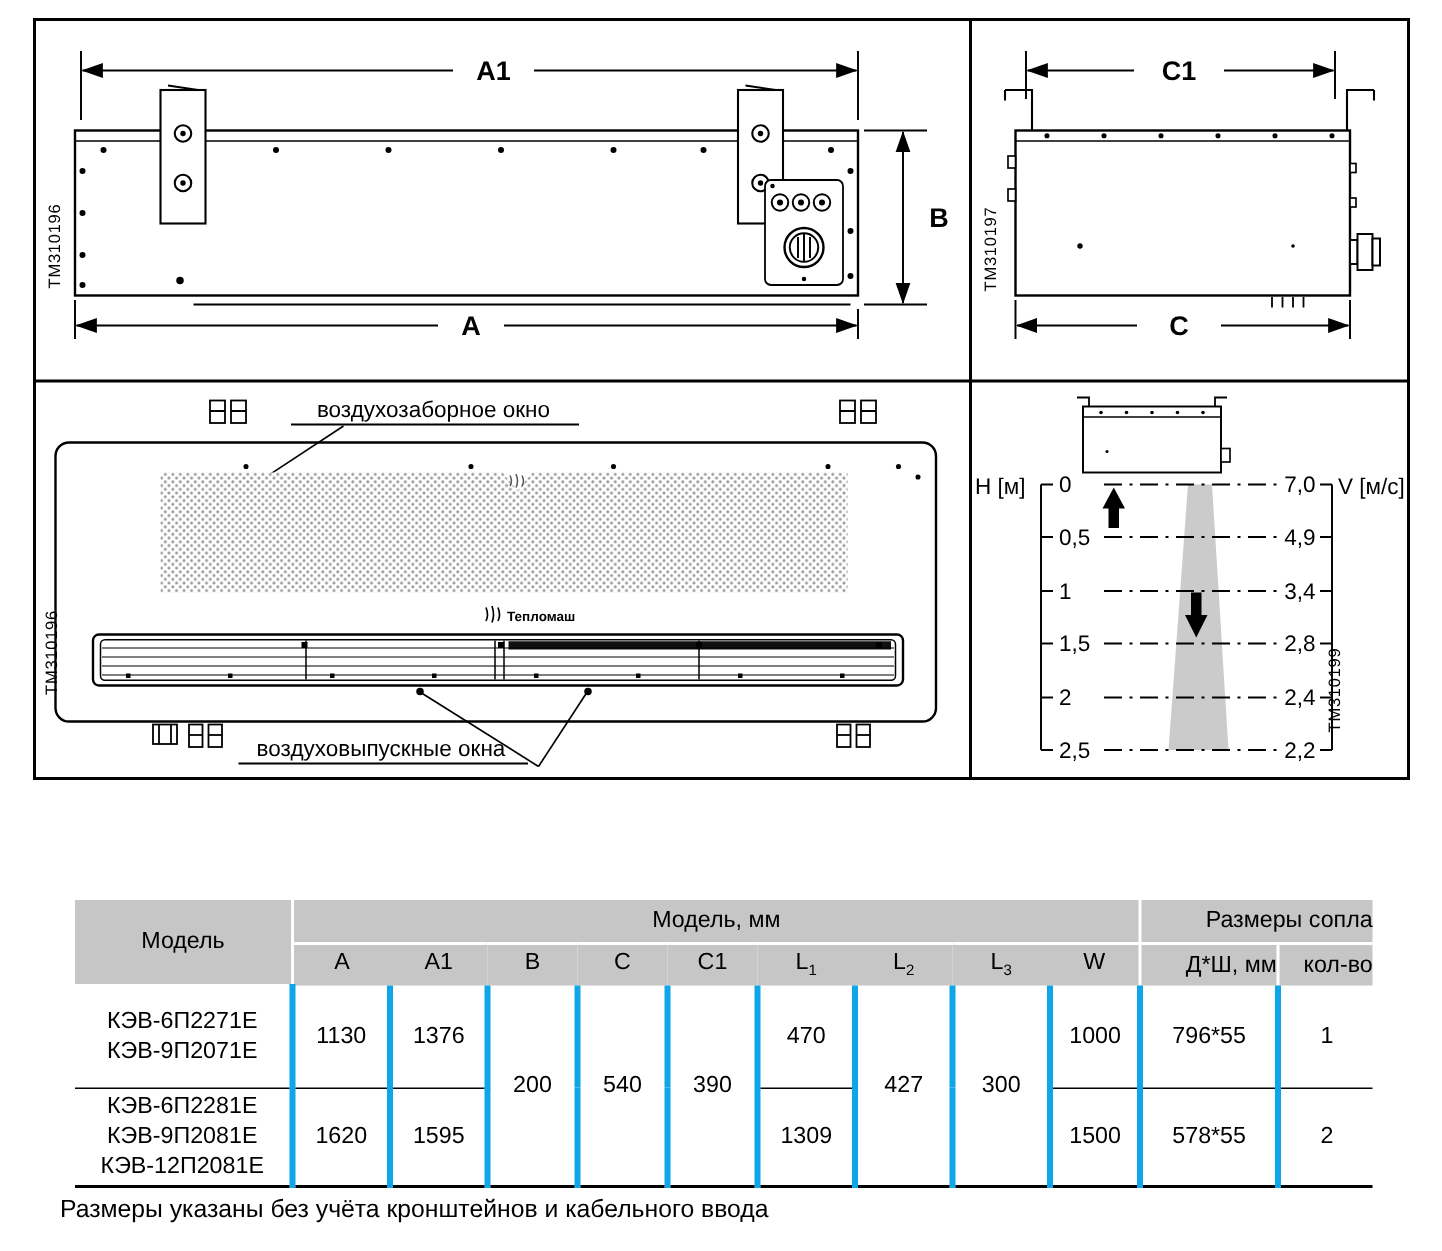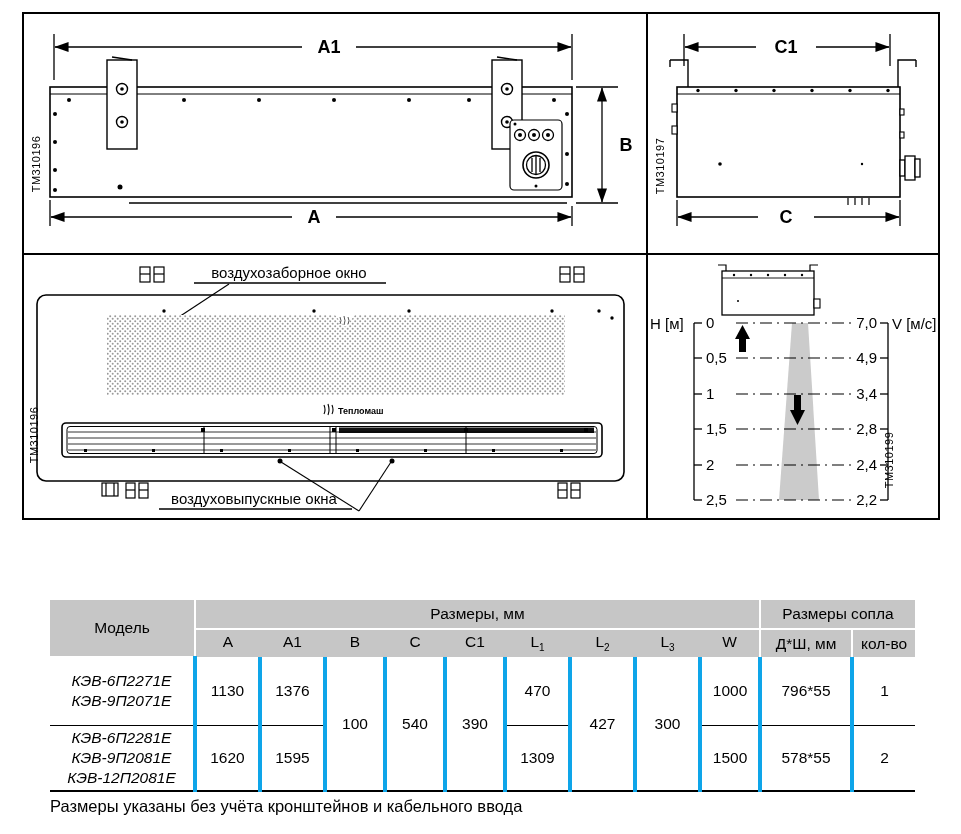--- a/index.html
+++ b/index.html
@@ -17,30 +17,30 @@
   .dim{font-weight:bold;font-size:18px;}
   .tm{font-size:11px;letter-spacing:.5px;}
   .anno{font-size:15px;}
   .tick{font-size:15px;}
 
   table.spec{position:absolute;left:50px;top:600px;width:865px;border-collapse:collapse;table-layout:fixed;}
   table.spec th{background:#c6c6c6;font-weight:normal;font-size:15.5px;padding:0;}
   table.spec td{font-size:15.5px;text-align:center;vertical-align:middle;padding:0;}
   .th-group{height:28px;border-bottom:2px solid #fff;}
   .th-model{border-right:2px solid #fff;border-bottom:2px solid #fff;}
-  .th-nozzle{border-left:2px solid #fff;}
+  .th-nozzle{border-left:2px solid #fff;text-align:right;}
   .th-sub{height:27px;}
   .th-sub sub{font-size:10px;}
   td.bl{border-left:4px solid #0ea5e9;}
   td.bb1{border-bottom:1px solid #000;}
   td.bb2{border-bottom:2.5px solid #000;}
-  td.model{text-align:left;padding-left:10px;white-space:pre-line;line-height:20px;font-style:italic;}
+  td.model{text-align:left;padding-left:10px;white-space:pre-line;line-height:20px;}
   tr.r1{height:68px;}
   tr.r2{height:66px;}
-  .note{position:absolute;left:50px;top:797px;font-size:16.5px;}
+  .note{position:absolute;left:40px;top:797px;font-size:16.5px;}
 </style>
 </head>
 <body>
 
 <div class="frame">
   <div class="vdiv"></div>
   <div class="hdiv"></div>
 
   <svg class="panel p-fl" viewBox="0 0 622 239">
     <defs>
@@ -387,21 +387,21 @@
       <col style="width:65px">
       <col style="width:65px">
       <col style="width:65px">
       <col style="width:60px">
       <col style="width:92px">
       <col style="width:63px">
   </colgroup>
   <thead>
     <tr>
       <th class="th-model" rowspan="2">Модель</th>
-      <th class="th-group" colspan="9">Размеры, мм</th>
+      <th class="th-group" colspan="9">Модель, мм</th>
       <th class="th-group th-nozzle" colspan="2">Размеры сопла</th>
     </tr>
     <tr>
       <th class="th-sub"><span>A</span><sub></sub></th>
       <th class="th-sub"><span>A1</span><sub></sub></th>
       <th class="th-sub"><span>B</span><sub></sub></th>
       <th class="th-sub"><span>C</span><sub></sub></th>
       <th class="th-sub"><span>C1</span><sub></sub></th>
       <th class="th-sub"><span>L</span><sub>1</sub></th>
       <th class="th-sub"><span>L</span><sub>2</sub></th>
@@ -410,21 +410,21 @@
       <th class="th-sub th-nozzle"><span>Д*Ш, мм</span></th>
       <th class="th-sub th-nozzle"><span>кол-во</span></th>
     </tr>
   </thead>
   <tbody>
     <tr class="r1">
       <td class="model bb1">КЭВ-6П2271Е
 КЭВ-9П2071Е</td>
       <td class="bl bb1">1130</td>
       <td class="bl bb1">1376</td>
-      <td class="bl bb2" rowspan="2">100</td>
+      <td class="bl bb2" rowspan="2">200</td>
       <td class="bl bb2" rowspan="2">540</td>
       <td class="bl bb2" rowspan="2">390</td>
       <td class="bl bb1">470</td>
       <td class="bl bb2" rowspan="2">427</td>
       <td class="bl bb2" rowspan="2">300</td>
       <td class="bl bb1">1000</td>
       <td class="bl bb1">796*55</td>
       <td class="bl bb1">1</td>
     </tr>
     <tr class="r2">

